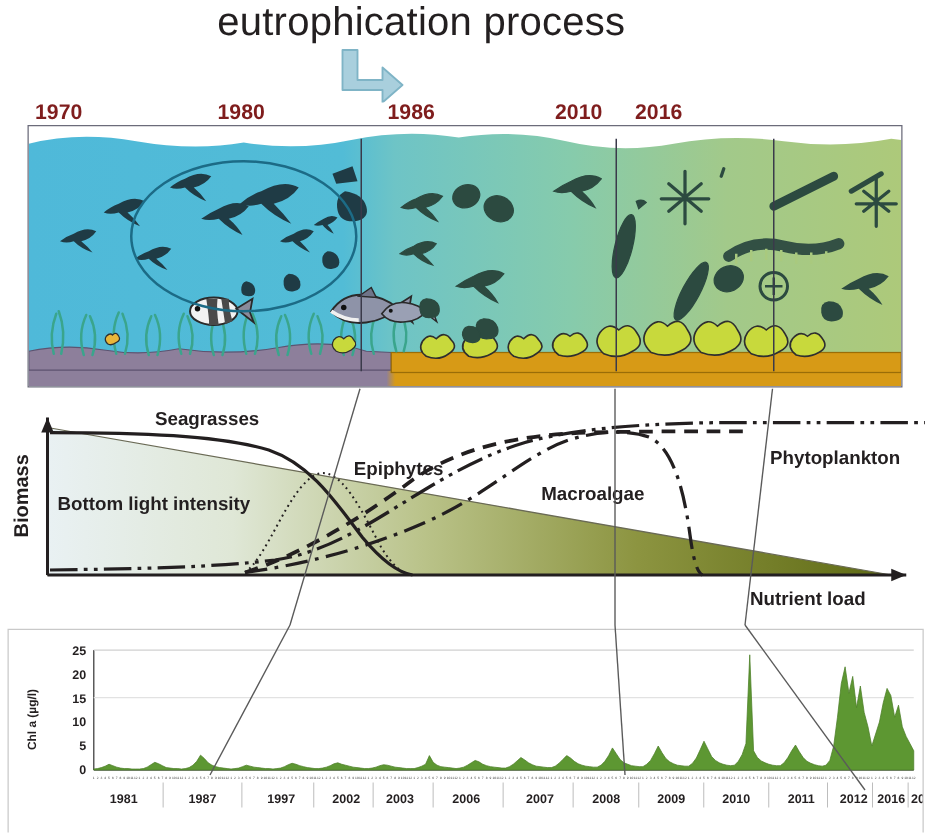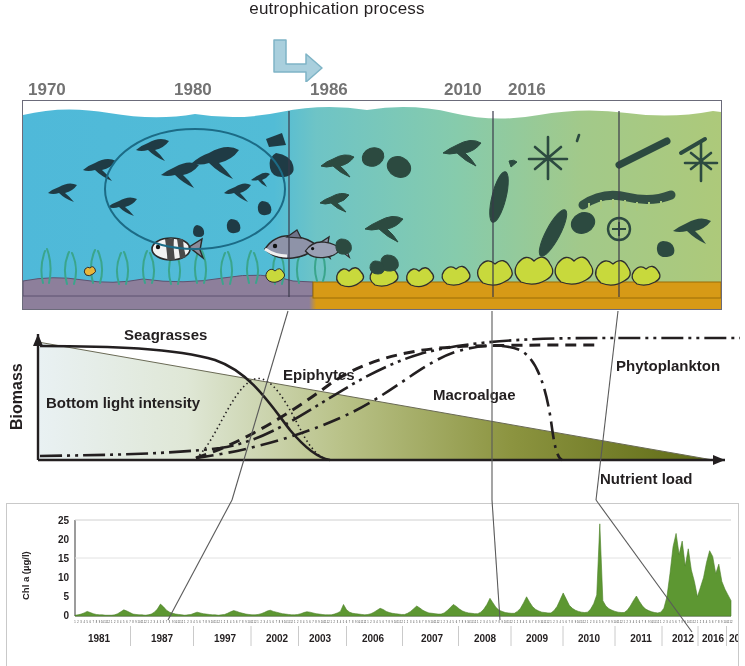--- a/index.html
+++ b/index.html
@@ -1,25 +1,25 @@
 <!DOCTYPE html>
 <html><head>
 <meta charset="utf-8">
 <style>
   html,body{margin:0;padding:0;background:#ffffff;}
   body{width:745px;height:666px;position:relative;overflow:hidden;
        font-family:"Liberation Sans",sans-serif;color:#231f20;}
 
   
   #title{position:absolute;left:0;top:-1px;width:674px;text-align:center;
-         font-size:17px;font-weight:400;letter-spacing:.2px;color:#231f20;}
+         font-size:32px;font-weight:400;letter-spacing:.2px;color:#231f20;}
   #elbow-arrow{position:absolute;left:268px;top:38px;width:56px;height:44px;}
 
   
-  .year{position:absolute;top:80px;font-size:17px;font-weight:700;color:#737373;}
+  .year{position:absolute;top:80px;font-size:17px;font-weight:700;color:#7f1d1d;}
 
   
   #aquarium{position:absolute;left:22px;top:100px;width:700px;height:210px;
             border:1px solid #6b6b7a;box-sizing:border-box;overflow:hidden;}
   #aqua-svg{position:absolute;left:0;top:0;}
 
   
   #biomass{position:absolute;left:0px;top:318px;width:745px;height:185px;}
   #biomass-svg{position:absolute;left:0;top:0;}
   .bm-label{font-family:"Liberation Sans",sans-serif;font-weight:700;

